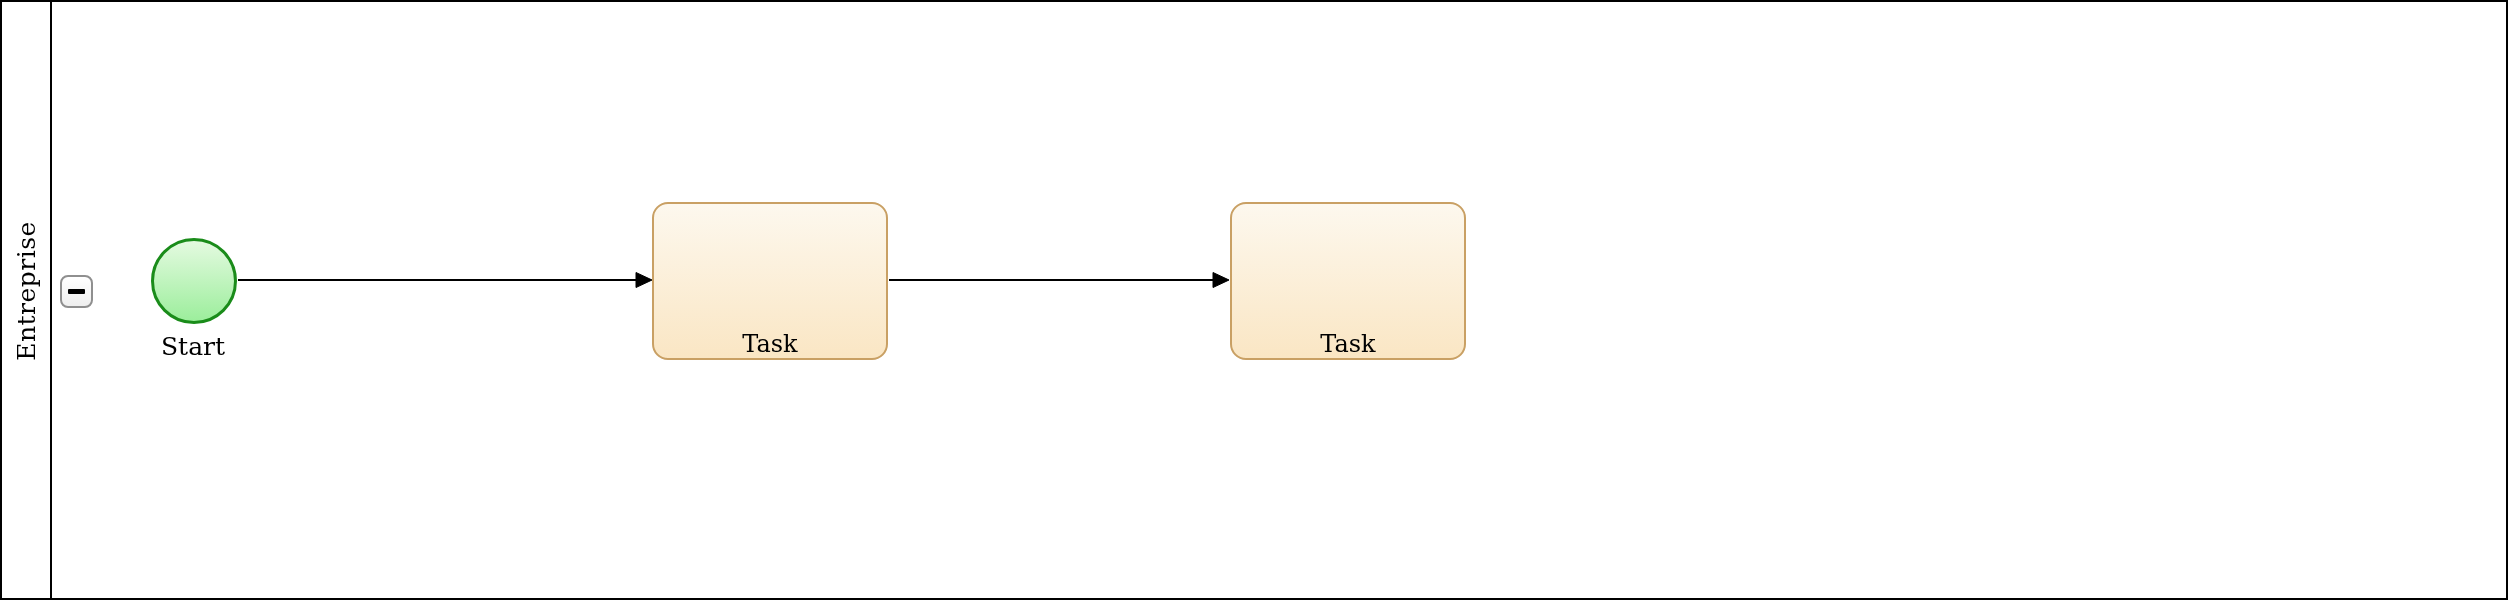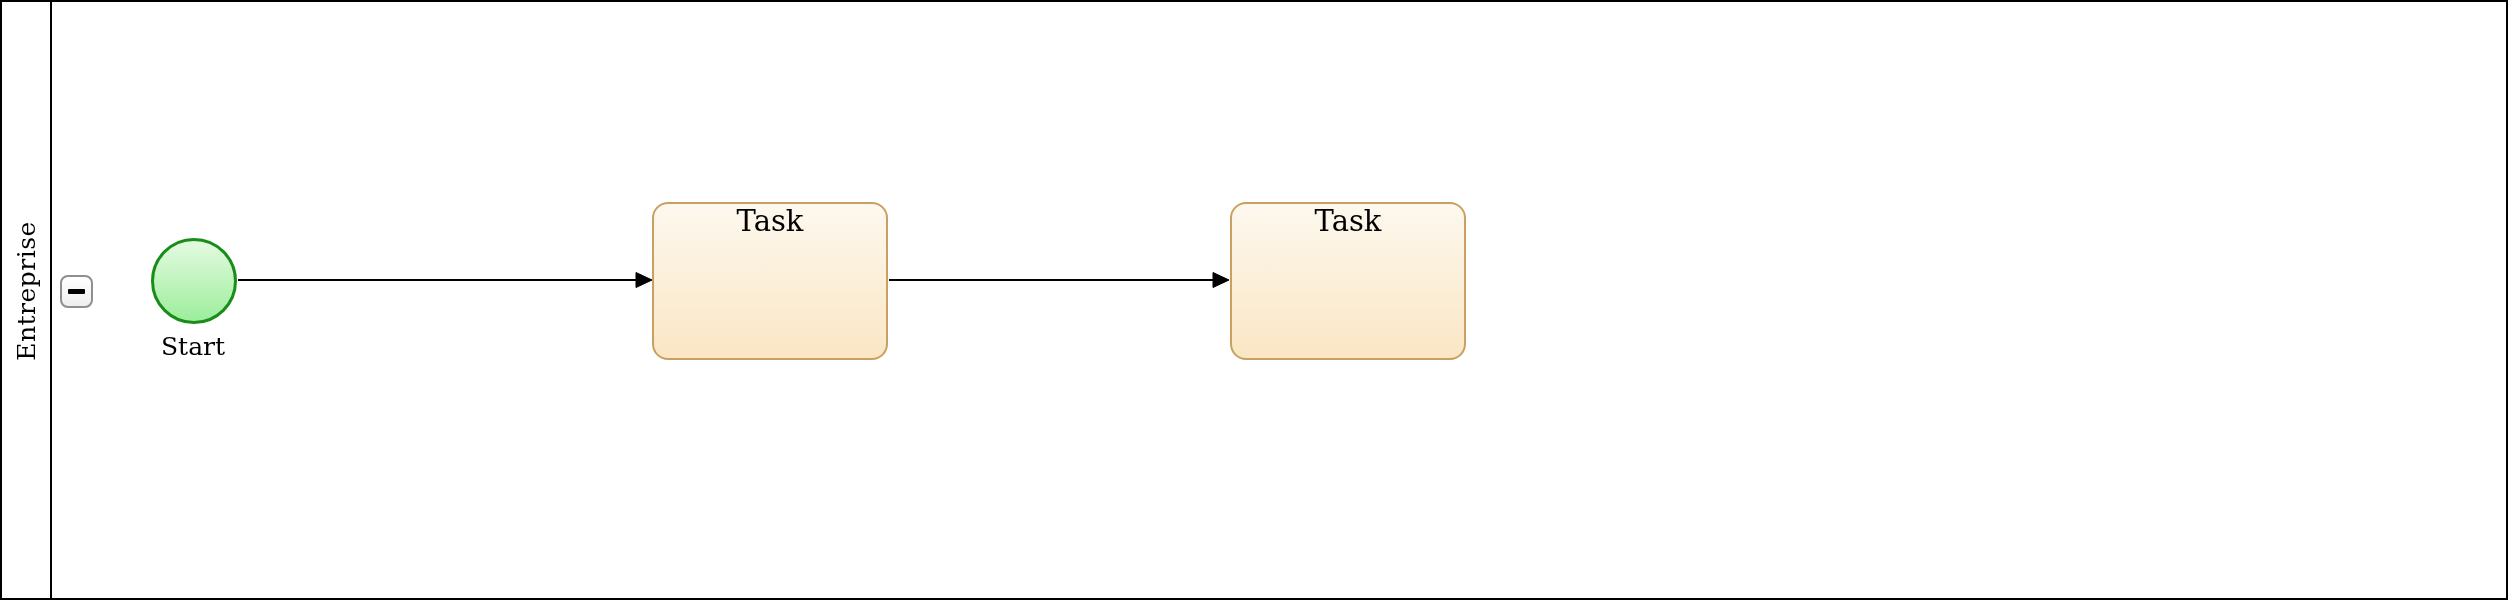--- a/index.html
+++ b/index.html
@@ -101,23 +101,23 @@
   .task {
     position: absolute;
     top: 202px;
     width: 236px;
     height: 158px;
     box-sizing: border-box;
     border: 2px solid var(--task-border, #C9A064);
     border-radius: 16px;
     background: linear-gradient(var(--task-fill-top, #FDF8EE), var(--task-fill-bottom, #FAE6C4));
     display: flex;
-    align-items: flex-start;
+    align-items: flex-end;
     justify-content: center;
-    font-size: 29px;
+    font-size: 24px;
   }
   .task-1 { left: 652px; }
   .task-2 { left: 1230px; }
 </style>
 </head>
 <body>
 
 <div class="canvas">
 
   <div class="lane-header">

